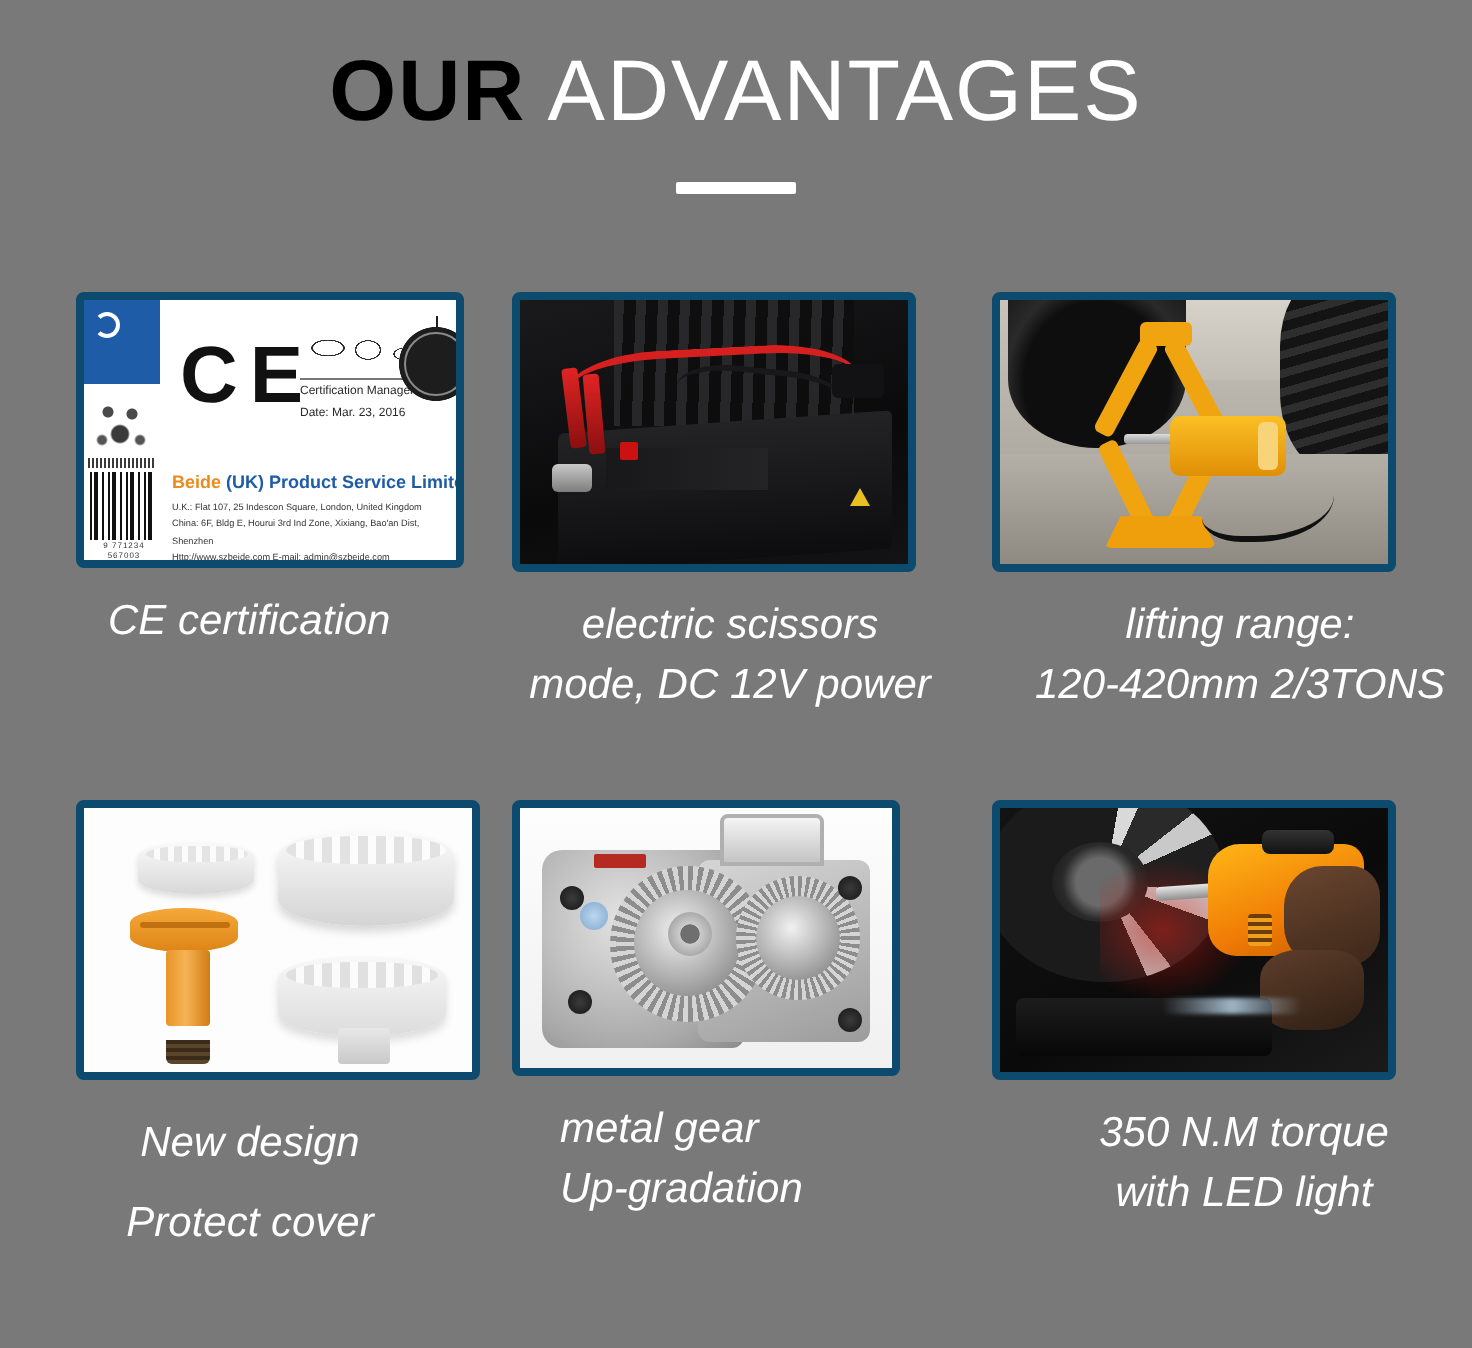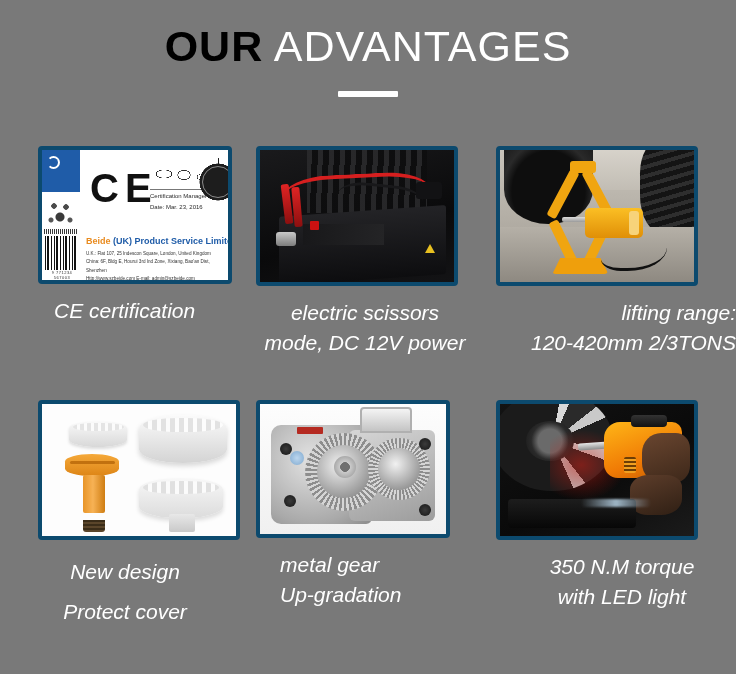--- a/index.html
+++ b/index.html
@@ -47,21 +47,21 @@
   .c4 .card{width:194px;height:132px;margin:10px 0 0 38px;}
   .c5 .card{width:186px;height:130px;margin:10px 0 0 10px;}
   .c6 .card{width:194px;height:132px;margin:10px 0 0 16px;}
 
   .caption{
     color:#ffffff;font-style:italic;font-size:21px;
     line-height:1.45;margin-top:12px;
   }
   .cap-c1{text-align:left;padding-left:6px;margin-left:48px;}
   .cap-c2{text-align:center;padding-left:4px;}
-  .cap-c3{text-align:right;padding-left:24px;}
+  .cap-c3{text-align:center;padding-left:24px;}
   .cap-c4{text-align:center;padding-left:4px;line-height:1.9;}
   .cap-c5{text-align:left;padding-left:34px;}
   .cap-c6{text-align:center;padding-left:28px;}
 
   
   .cert{position:absolute;inset:0;background:#fff;}
   .cert-blue{position:absolute;left:0;top:0;width:38px;height:42px;background:#1f5ca8;}
   .cert-blue:after{
     content:"";position:absolute;left:5px;top:6px;width:9px;height:9px;
     border:2px solid #ffffff;border-radius:50%;border-left-color:transparent;

